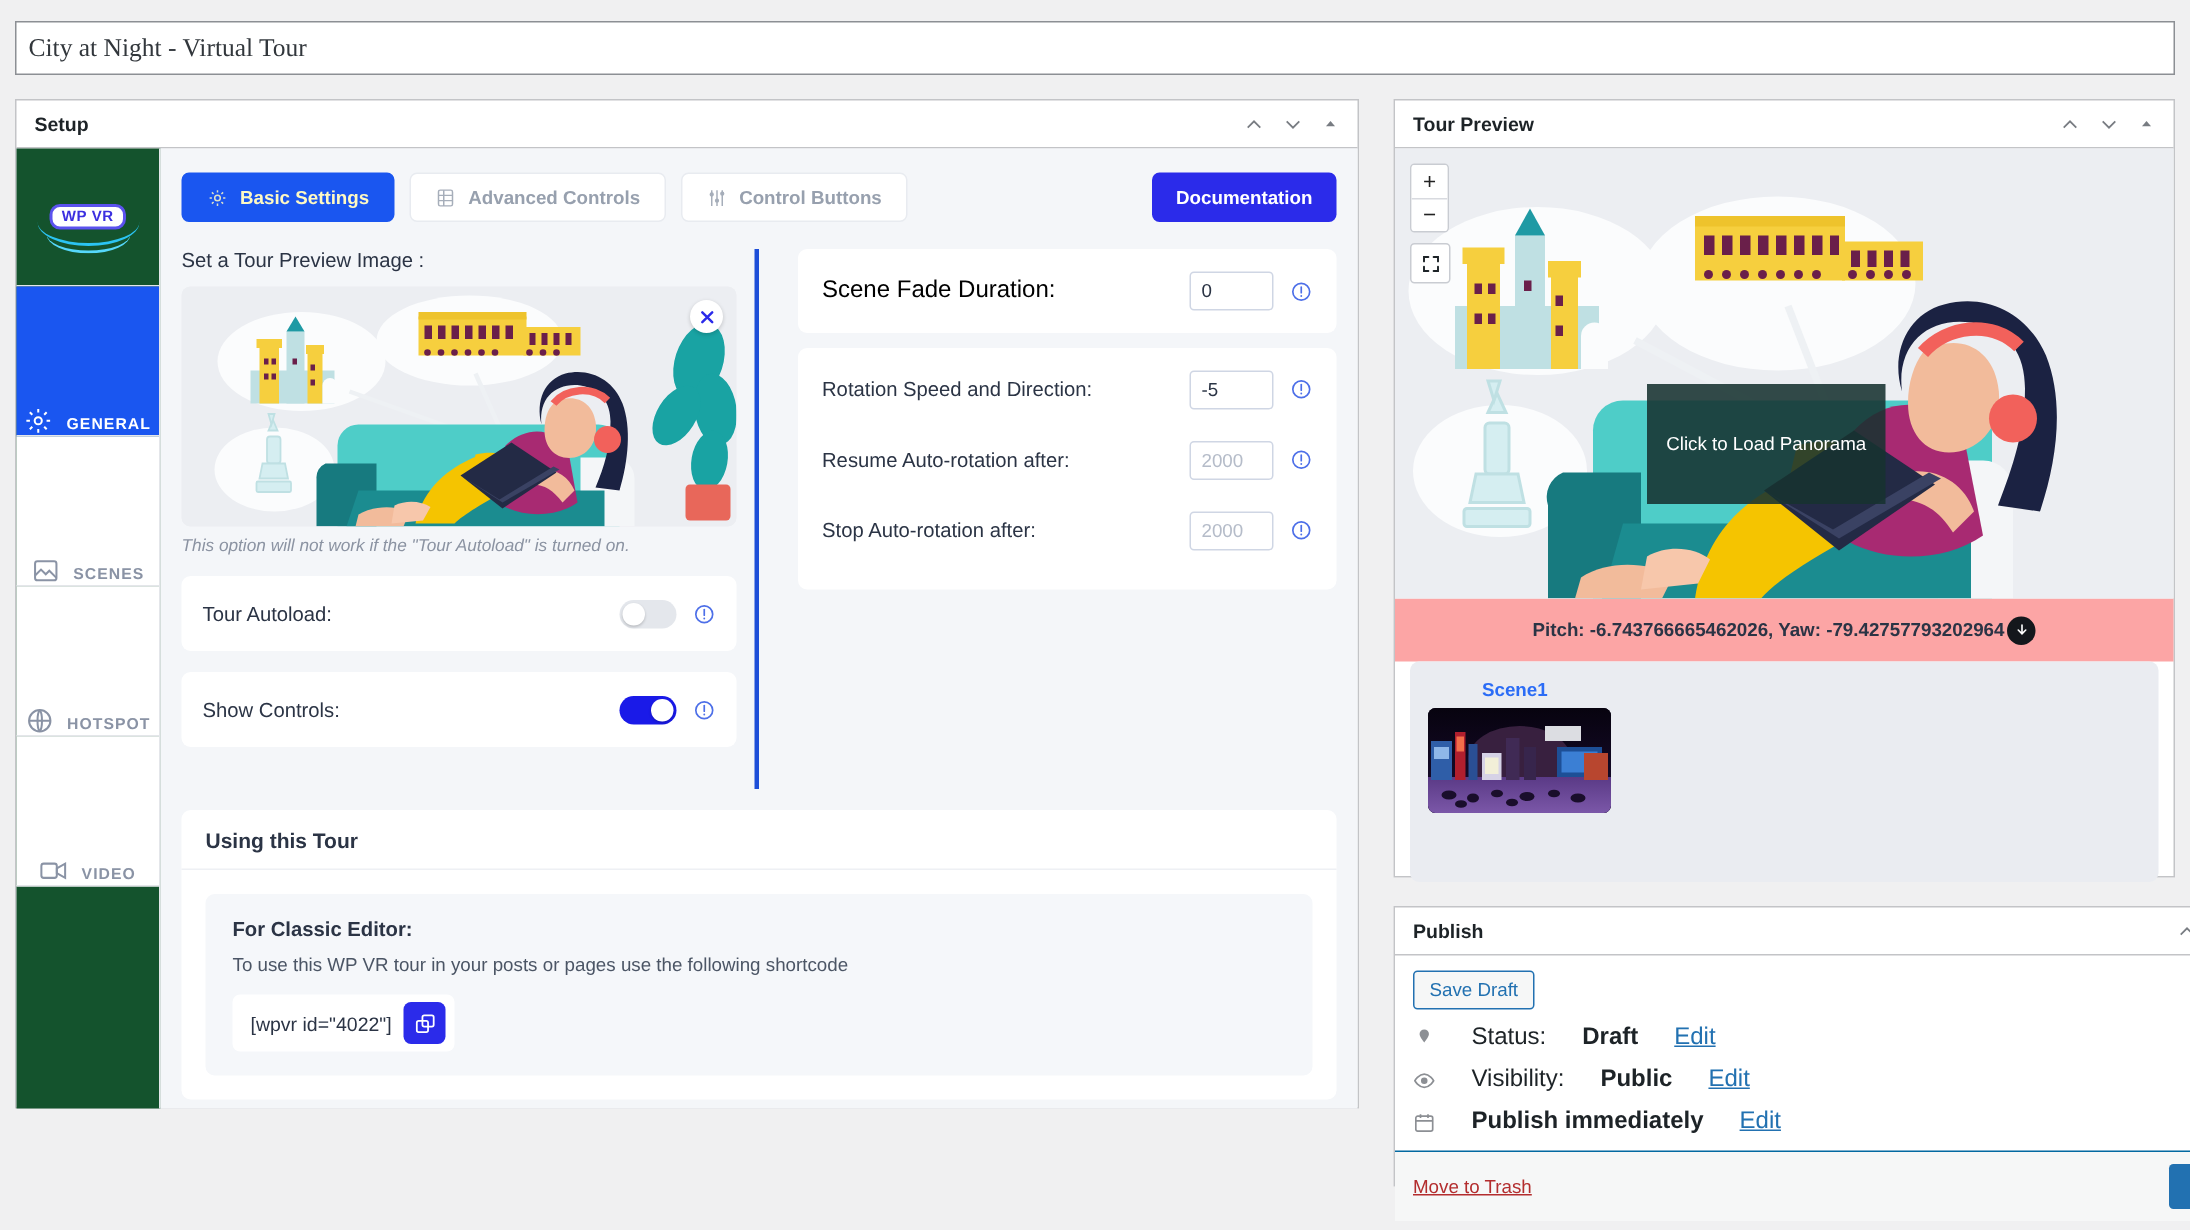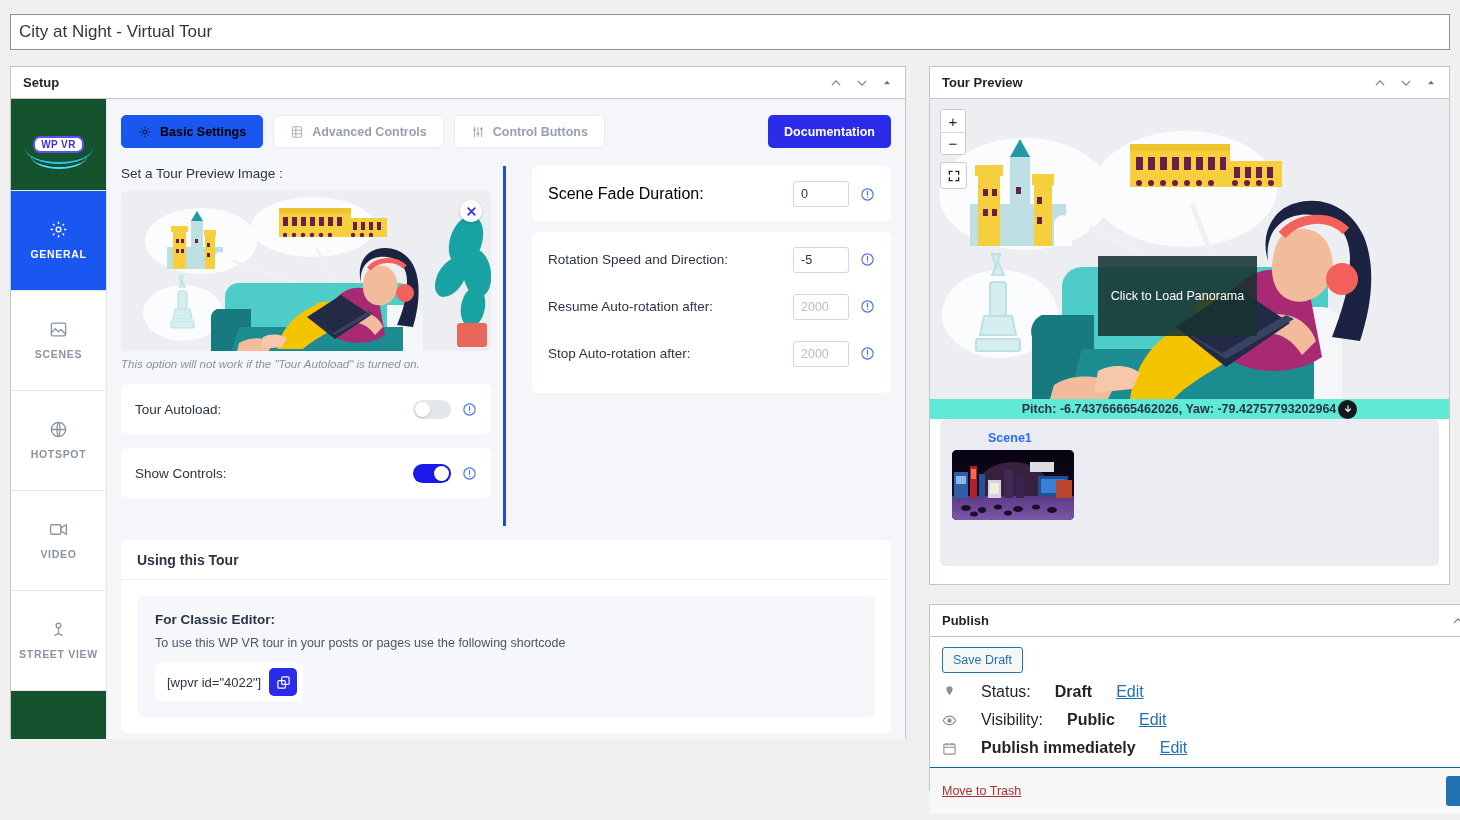--- a/index.html
+++ b/index.html
@@ -11,21 +11,21 @@
     overflow: hidden;
   }
   .page { position: relative; width: 1460px; height: 820px; }
 
   
   .title-wrap { position: absolute; left: 10px; top: 14px; width: 1440px; height: 36px; }
   .title-input {
     width: 100%; height: 36px;
     border: 1px solid #8c8f94; background: #fff;
     font-size: 17px; color: #32373c; padding: 4px 8px;
-    font-family: Liberation Sans, sans-serif;
+    font-family: Liberation Serif, serif;
     border-radius: 0;
   }
 
   
   .postbox { background: #fff; border: 1px solid #c3c4c7; }
   .pb-head {
     display: flex; align-items: center; justify-content: space-between;
     height: 32px; padding: 0 12px; border-bottom: 1px solid #c3c4c7;
   }
   .pb-title { font-size: 13px; font-weight: bold; color: #1d2327; }
@@ -55,41 +55,41 @@
   .logo-arc {
     position: absolute; left: -3px; bottom: -4px; width: 68px; height: 16px;
     border-bottom: 2.5px solid #2bc4f3; border-radius: 0 0 50% 50%/0 0 100% 100%;
   }
   .logo-arc2 {
     position: absolute; left: 3px; bottom: -9px; width: 56px; height: 13px;
     border-bottom: 2.5px solid #56d8fb; border-radius: 0 0 50% 50%/0 0 100% 100%;
   }
   .rail-item {
     height: 100px; border-bottom: 1px solid #e4e6ea;
-    display: flex; flex-direction: column; align-items: center; justify-content: center;
+    display: flex; flex-direction: row; align-items: flex-end; justify-content: center;
     gap: 9px; cursor: pointer; color: #8a93a5; background: #fff;
   }
   .rail-item.active { background: #1a56f0; color: #fff; }
   .rail-item .ri-ic { width: 19px; height: 19px; display: block; }
   .rail-item .ri-lb {
     font-size: 10.5px; font-weight: bold; letter-spacing: .7px;
     text-align: center; line-height: 1.25;
   }
 
   
   .settings { flex: 1; background: #f4f6f9; padding: 16px 14px 14px 14px; overflow: hidden; }
   .tabs-row { display: flex; align-items: center; justify-content: space-between; }
   .tabs { display: flex; gap: 10px; }
   .tab {
     display: flex; align-items: center; gap: 8px;
     height: 33px; padding: 0 16px; border-radius: 5px;
     font-size: 12.5px; font-weight: bold; color: #97a0ae;
     background: #fff; border: 1px solid #e8ebf0; cursor: pointer;
   }
-  .tab.active { background: #1a56f0; color: #000000; border-color: #1a56f0; }
+  .tab.active { background: #1a56f0; color: #fef9c3; border-color: #1a56f0; }
   .tab svg { width: 14px; height: 14px; display: block; opacity: .85; }
   .doc-btn {
     height: 33px; padding: 0 16px; border-radius: 5px;
     background: #2b2bea; color: #fff; font-size: 12.5px; font-weight: bold;
     display: flex; align-items: center; cursor: pointer; border: none;
     font-family: "Liberation Sans", sans-serif;
   }
 
   .cols { display: flex; margin-top: 18px; height: 360px; }
   .col-l { width: 382px; padding-right: 12px; }
@@ -181,22 +181,22 @@
     border: 1px solid #c9ccd2; border-radius: 3px;
     display: flex; align-items: center; justify-content: center; cursor: pointer;
   }
   .fsbtn svg { width: 14px; height: 14px; color: #1d2327; }
   .load-overlay {
     position: absolute; left: 168px; top: 157px; width: 159px; height: 80px;
     background: rgba(23,50,48,.88); display: flex; align-items: center; justify-content: center;
     color: #fff; font-size: 12.5px; text-align: center; line-height: 1.45; cursor: pointer; z-index: 5;
   }
   .pv-meta {
-    height: 20px; display: flex; align-items: center; justify-content: center; gap: 2px;
-    background: #5eead4;
+    height: 42px; display: flex; align-items: center; justify-content: center; gap: 2px;
+    background: #fca5a5;
   }
   .pv-meta .mtxt { font-size: 12.5px; font-weight: bold; color: #2b3445; }
   .dl-btn {
     width: 19px; height: 19px; border-radius: 50%; background: #14171c;
     display: flex; align-items: center; justify-content: center; cursor: pointer;
   }
   .dl-btn svg { width: 10px; height: 10px; color: #fff; }
   .scenes-strip { margin: 0 10px 10px 10px; background: #eaecf1; border-radius: 6px; padding: 12px; height: 147px; }
   .scene-name { font-size: 12.5px; font-weight: bold; color: #2b6cf6; margin-left: 36px; margin-bottom: 5px; cursor: pointer; }
   .scene-thumb {
@@ -303,29 +303,20 @@
         <div class="rail-item">
           <span>
             <svg class="ri-ic" viewBox="0 0 24 24" fill="none" stroke="currentColor" stroke-width="1.7">
               <rect x="2" y="6" width="13" height="12" rx="2"></rect>
               <path d="M15 10l7-4v12l-7-4z"></path>
             </svg>
           </span>
           <span class="ri-lb">VIDEO</span>
         </div>
 
-        <div class="rail-item">
-          <span>
-            <svg class="ri-ic" viewBox="0 0 24 24" fill="none" stroke="currentColor" stroke-width="1.7">
-              <circle cx="12" cy="7" r="3"></circle>
-              <path d="M12 10v7M7 20c1.6-1.6 3.1-2.4 5-2.4s3.4.8 5 2.4"></path>
-            </svg>
-          </span>
-          <span class="ri-lb">STREET VIEW</span>
-        </div>
       </div>
 
       <div class="settings">
 
         <div class="tabs-row">
           <div class="tabs">
             <div class="tab active">
               <span>
                 <svg viewBox="0 0 24 24" fill="none" stroke="currentColor" stroke-width="1.7">
                   <circle cx="12" cy="12" r="3.2"></circle>

